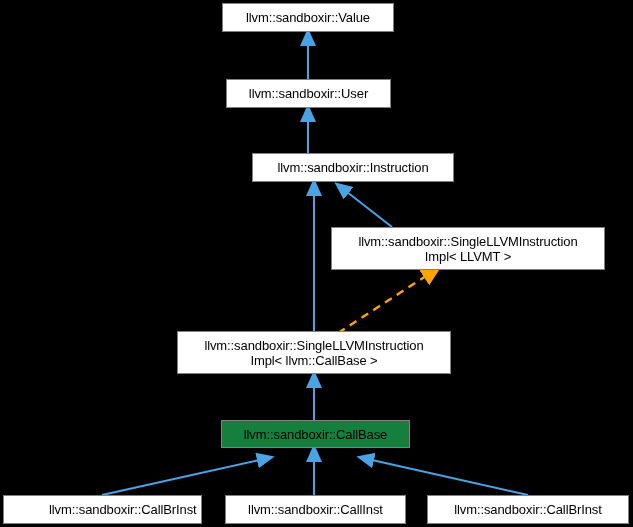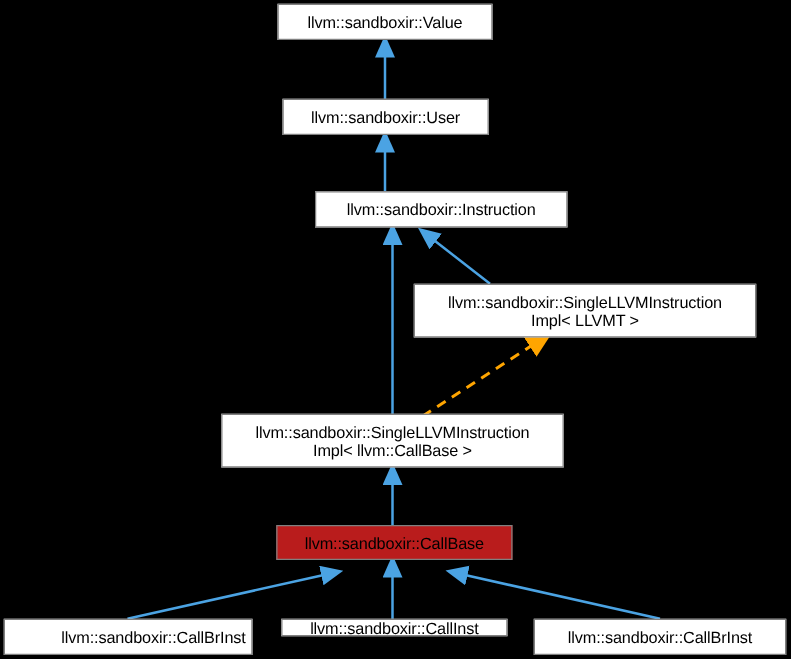--- a/index.html
+++ b/index.html
@@ -33,21 +33,21 @@
     align-items: center;
     justify-content: center;
     text-align: center;
     font-size: 13px;
     line-height: 15px;
     letter-spacing: -0.1px;
     white-space: pre-line;
     z-index: 2;
   }
   .node.highlight {
-    background: #b91c1c;
+    background: #15803d;
   }
   .node-label {
     display: block;
     width: 100%;
     padding: 0 5px;
     box-sizing: border-box;
   }
 </style>
 </head>
 <body>
@@ -124,21 +124,21 @@
   </div>
 
   <div class="node highlight" style="left:221px; top:420px; width:189px; height:28px;">
     <span class="node-label">llvm::sandboxir::CallBase</span>
   </div>
 
   <div class="node" style="left:3px; top:495px; width:199px; height:29px;padding-left:40px;">
     <span class="node-label">llvm::sandboxir::CallBrInst</span>
   </div>
 
-  <div class="node" style="left:225px; top:495px; width:181px; height:14px;">
+  <div class="node" style="left:225px; top:495px; width:181px; height:29px;">
     <span class="node-label">llvm::sandboxir::CallInst</span>
   </div>
 
   <div class="node" style="left:427px; top:495px; width:202px; height:29px;">
     <span class="node-label">llvm::sandboxir::CallBrInst</span>
   </div>
 
 </div>
 
 </body></html>

